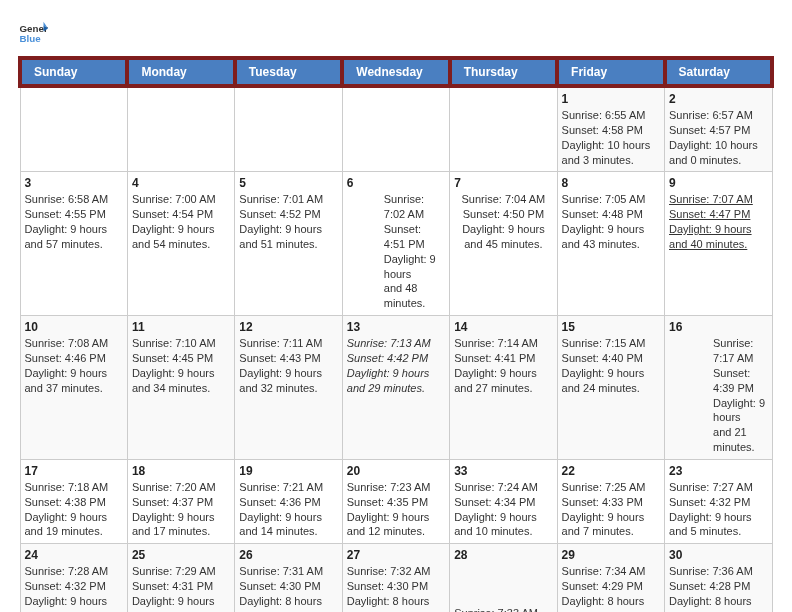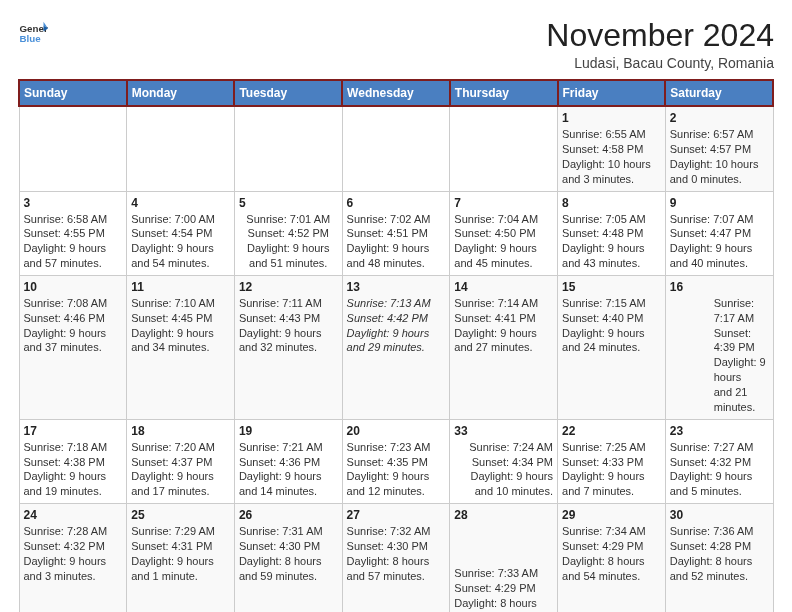--- a/index.html
+++ b/index.html
@@ -45,23 +45,23 @@
     table {
       width: 100%;
       border-collapse: collapse;
       table-layout: fixed;
     }
     thead tr th {
       background-color: #4a7fc1;
       color: #fff;
       font-size: 12px;
       font-weight: bold;
-      padding: 5px 4px;
+      padding: 5px 12px;
       text-align: left;
-      border: 2px solid #7f1d1d;
+      border: 4px solid #7f1d1d;
     }
     tbody tr td {
       border: 1px solid #ccc;
       vertical-align: top;
       padding: 4px 4px;
       font-size: 10px;
       color: #222;
       height: 80px;
       background: #fff;
     }
@@ -88,24 +88,20 @@
 
 <div class="container">
   <div class="header-row">
     <div class="logo">
       <svg class="logo-icon" viewBox="0 0 40 40">
         <text x="2" y="18" font-size="13" font-weight="bold" fill="#333" font-family="Arial">General</text>
         <text x="2" y="32" font-size="13" font-weight="bold" fill="#4a90d9" font-family="Arial">Blue</text>
         <polygon points="34,5 40,14 34,10" fill="#4a90d9"></polygon>
         <polygon points="34,10 40,14 34,18" fill="#1a5fa8"></polygon>
       </svg>
-    </div>
-    <div class="title-block">
-      <div class="month-title">November 2024</div>
-      <div class="location-title">Ludasi, Bacau County, Romania</div>
     </div>
   </div>
 
   <table>
     <thead>
       <tr>
         <th>Sunday</th>
         <th>Monday</th>
         <th>Tuesday</th>
         <th>Wednesday</th>
@@ -146,49 +142,49 @@
           </td>
           <td>
             <span class="day-num">4</span>
             <div class="day-info" style="white-space: pre-line;">Sunrise: 7:00 AM
 Sunset: 4:54 PM
 Daylight: 9 hours
 and 54 minutes.</div>
           </td>
           <td>
             <span class="day-num">5</span>
-            <div class="day-info" style="white-space: pre-line; text-align: center;">Sunrise: 7:01 AM
+            <div class="day-info" style="white-space: pre-line;">Sunrise: 7:01 AM
 Sunset: 4:52 PM
 Daylight: 9 hours
 and 51 minutes.</div>
           </td>
           <td>
             <span class="day-num">6</span>
-            <div class="day-info" style="white-space: pre-line;">Sunrise: 7:02 AM
+            <div class="day-info" style="white-space: pre-line; margin-left: 37px;">Sunrise: 7:02 AM
 Sunset: 4:51 PM
 Daylight: 9 hours
 and 48 minutes.</div>
           </td>
           <td>
             <span class="day-num">7</span>
-            <div class="day-info" style="white-space: pre-line;">Sunrise: 7:04 AM
+            <div class="day-info" style="white-space: pre-line; text-align: center;">Sunrise: 7:04 AM
 Sunset: 4:50 PM
 Daylight: 9 hours
 and 45 minutes.</div>
           </td>
           <td>
             <span class="day-num">8</span>
             <div class="day-info" style="white-space: pre-line;">Sunrise: 7:05 AM
 Sunset: 4:48 PM
 Daylight: 9 hours
 and 43 minutes.</div>
           </td>
           <td>
             <span class="day-num">9</span>
-            <div class="day-info" style="white-space: pre-line;">Sunrise: 7:07 AM
+            <div class="day-info" style="white-space: pre-line; text-decoration: underline;">Sunrise: 7:07 AM
 Sunset: 4:47 PM
 Daylight: 9 hours
 and 40 minutes.</div>
           </td>
         </tr>
         <tr>
           <td>
             <span class="day-num">10</span>
             <div class="day-info" style="white-space: pre-line;">Sunrise: 7:08 AM
 Sunset: 4:46 PM
@@ -262,21 +258,21 @@
           </td>
           <td>
             <span class="day-num">20</span>
             <div class="day-info" style="white-space: pre-line;">Sunrise: 7:23 AM
 Sunset: 4:35 PM
 Daylight: 9 hours
 and 12 minutes.</div>
           </td>
           <td>
             <span class="day-num">33</span>
-            <div class="day-info" style="white-space: pre-line; text-align: right;">Sunrise: 7:24 AM
+            <div class="day-info" style="white-space: pre-line;">Sunrise: 7:24 AM
 Sunset: 4:34 PM
 Daylight: 9 hours
 and 10 minutes.</div>
           </td>
           <td>
             <span class="day-num">22</span>
             <div class="day-info" style="white-space: pre-line;">Sunrise: 7:25 AM
 Sunset: 4:33 PM
 Daylight: 9 hours
 and 7 minutes.</div>

